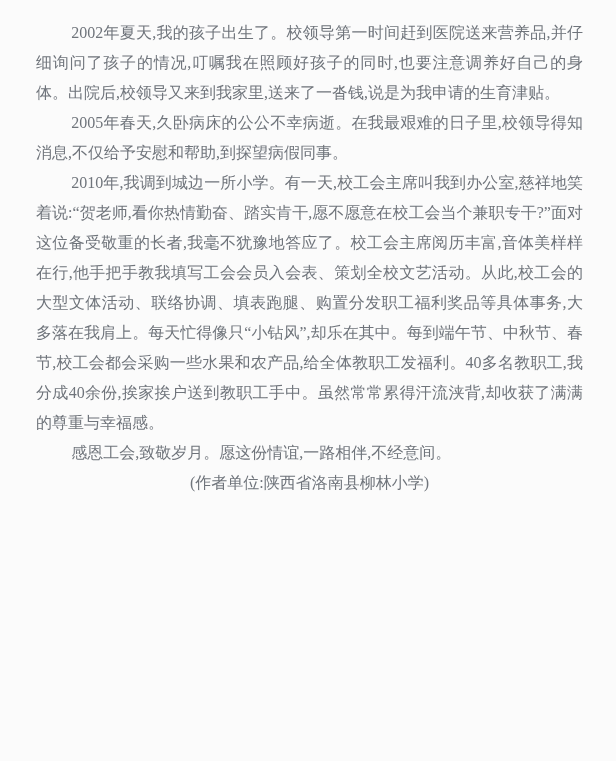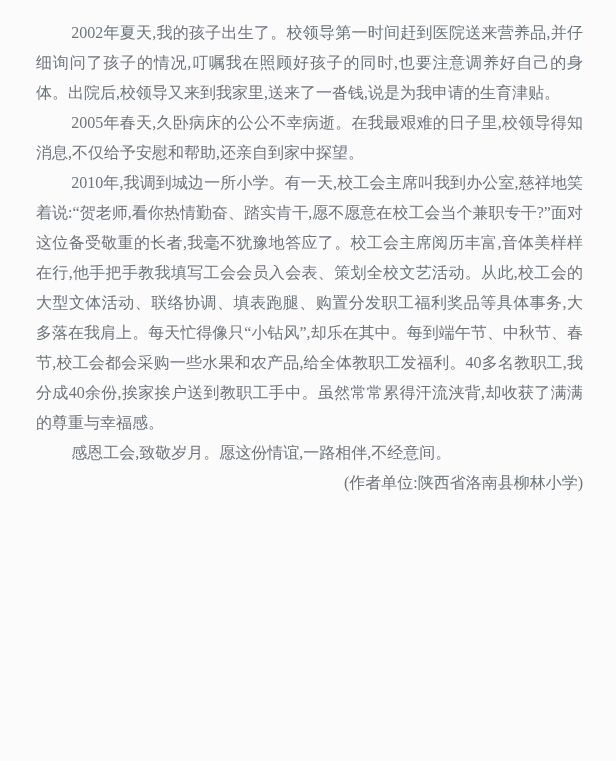--- a/index.html
+++ b/index.html
@@ -22,25 +22,25 @@
   }
   .para {
     margin: 0;
     text-indent: 2.2em;
     text-align: justify;
     text-justify: inter-ideograph;
     word-break: break-all;
   }
   .para.author {
     text-indent: 0;
-    text-align: right;
+    text-align: center;
   }
 </style>
 </head>
 <body>
 
 <div class="page">
   <p class="para">2002年夏天,我的孩子出生了。校领导第一时间赶到医院送来营养品,并仔细询问了孩子的情况,叮嘱我在照顾好孩子的同时,也要注意调养好自己的身体。出院后,校领导又来到我家里,送来了一沓钱,说是为我申请的生育津贴。</p>
-  <p class="para">2005年春天,久卧病床的公公不幸病逝。在我最艰难的日子里,校领导得知消息,不仅给予安慰和帮助,还亲自到家中探望。</p>
+  <p class="para">2005年春天,久卧病床的公公不幸病逝。在我最艰难的日子里,校领导得知消息,不仅给予安慰和帮助,到探望病假同事。</p>
   <p class="para">2010年,我调到城边一所小学。有一天,校工会主席叫我到办公室,慈祥地笑着说:“贺老师,看你热情勤奋、踏实肯干,愿不愿意在校工会当个兼职专干?”面对这位备受敬重的长者,我毫不犹豫地答应了。校工会主席阅历丰富,音体美样样在行,他手把手教我填写工会会员入会表、策划全校文艺活动。从此,校工会的大型文体活动、联络协调、填表跑腿、购置分发职工福利奖品等具体事务,大多落在我肩上。每天忙得像只“小钻风”,却乐在其中。每到端午节、中秋节、春节,校工会都会采购一些水果和农产品,给全体教职工发福利。40多名教职工,我分成40余份,挨家挨户送到教职工手中。虽然常常累得汗流浃背,却收获了满满的尊重与幸福感。</p>
   <p class="para">感恩工会,致敬岁月。愿这份情谊,一路相伴,不经意间。</p>
   <p class="para author">(作者单位:陕西省洛南县柳林小学)</p>
 </div>
 
 </body></html>

